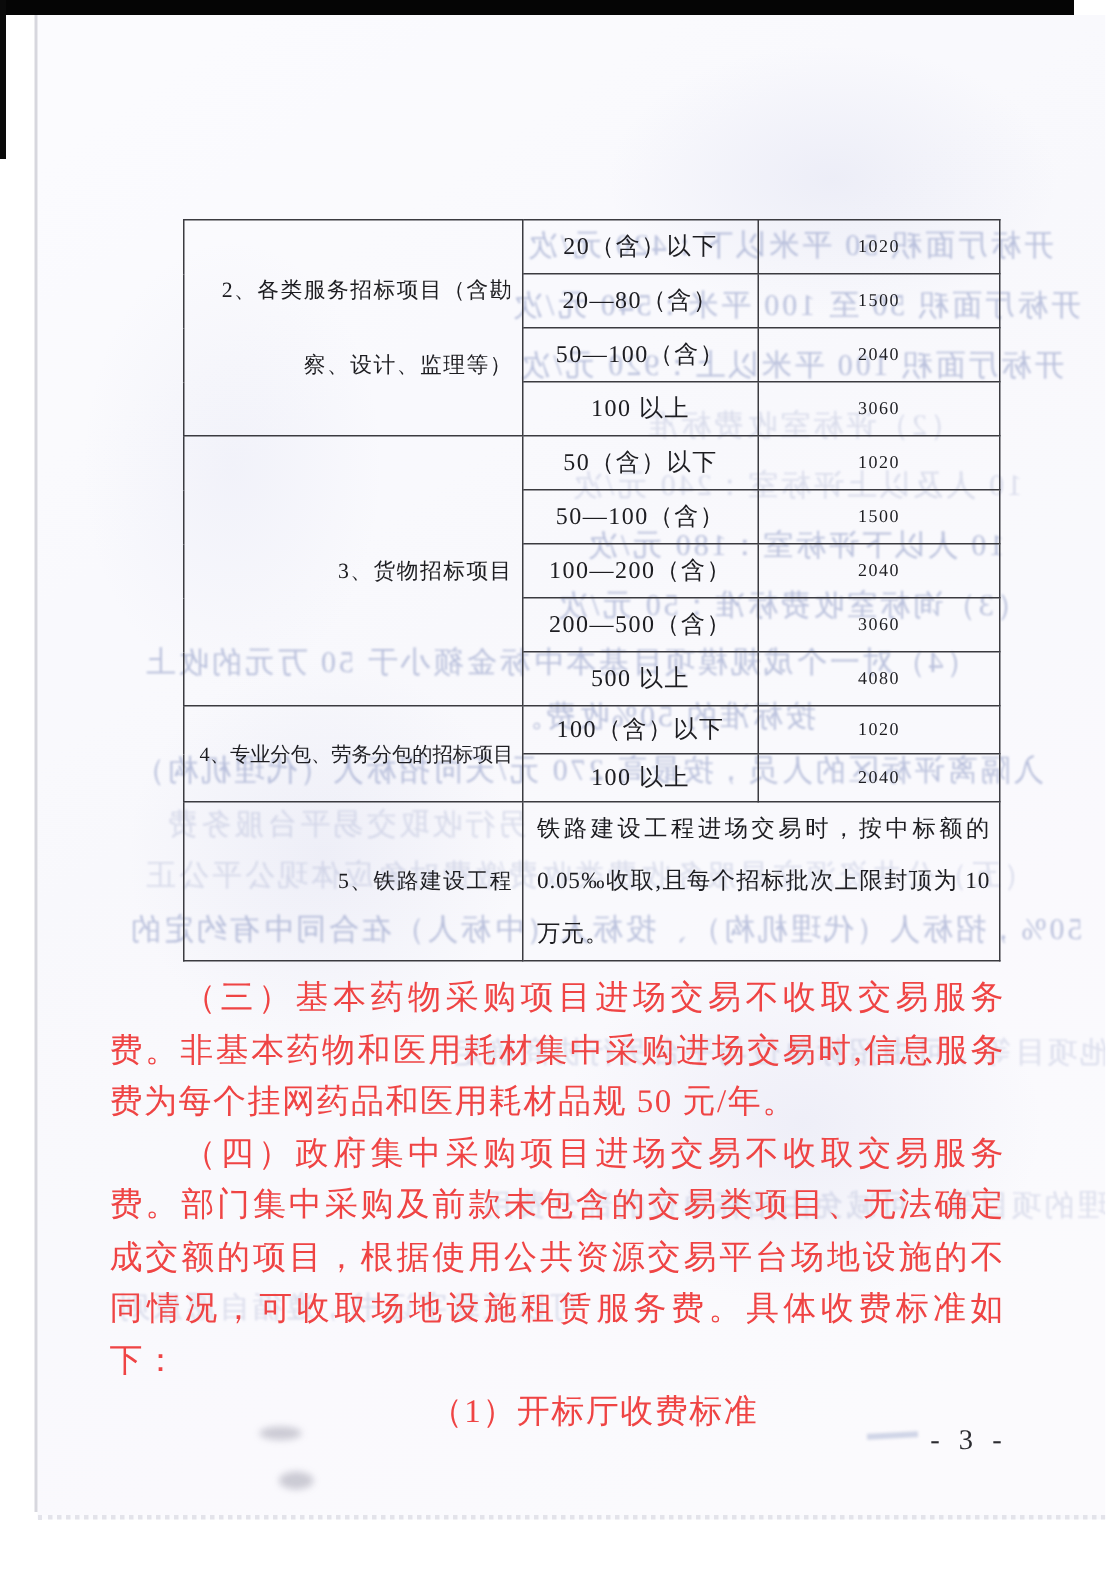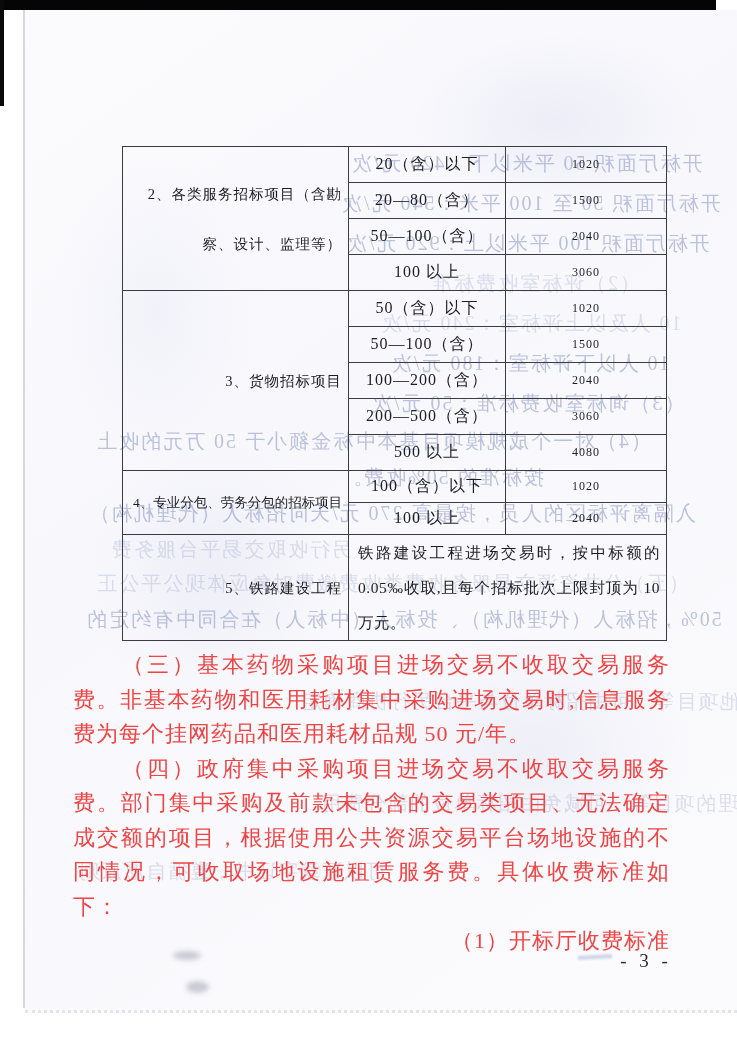--- a/index.html
+++ b/index.html
@@ -49,21 +49,21 @@
   td.note{font-size:15.5px;line-height:35px;padding:0 6px 0 9px;text-align:justify;letter-spacing:0.5px;}
   
   .bodytext{
     position:absolute;left:73px;top:648px;width:597px;
     color:#ef4444;z-index:2;
   }
   .bodytext p{
     margin:0;font-size:22px;line-height:34.5px;
     text-align:justify;text-indent:49px;letter-spacing:1px;
   }
-  .bodytext p.short{text-align:right;}
+  .bodytext p.short{text-align:center;}
   .page-number{
     position:absolute;left:596px;top:950px;width:100px;
     font-size:19px;color:#2b2b30;letter-spacing:4px;text-align:center;z-index:2;
   }
   .pagenum-bleed{position:absolute;left:578px;top:955px;width:34px;height:4px;
     background:rgba(130,142,190,0.35);filter:blur(1px);transform:rotate(-3deg);}
 </style>
 </head>
 <body>
 

